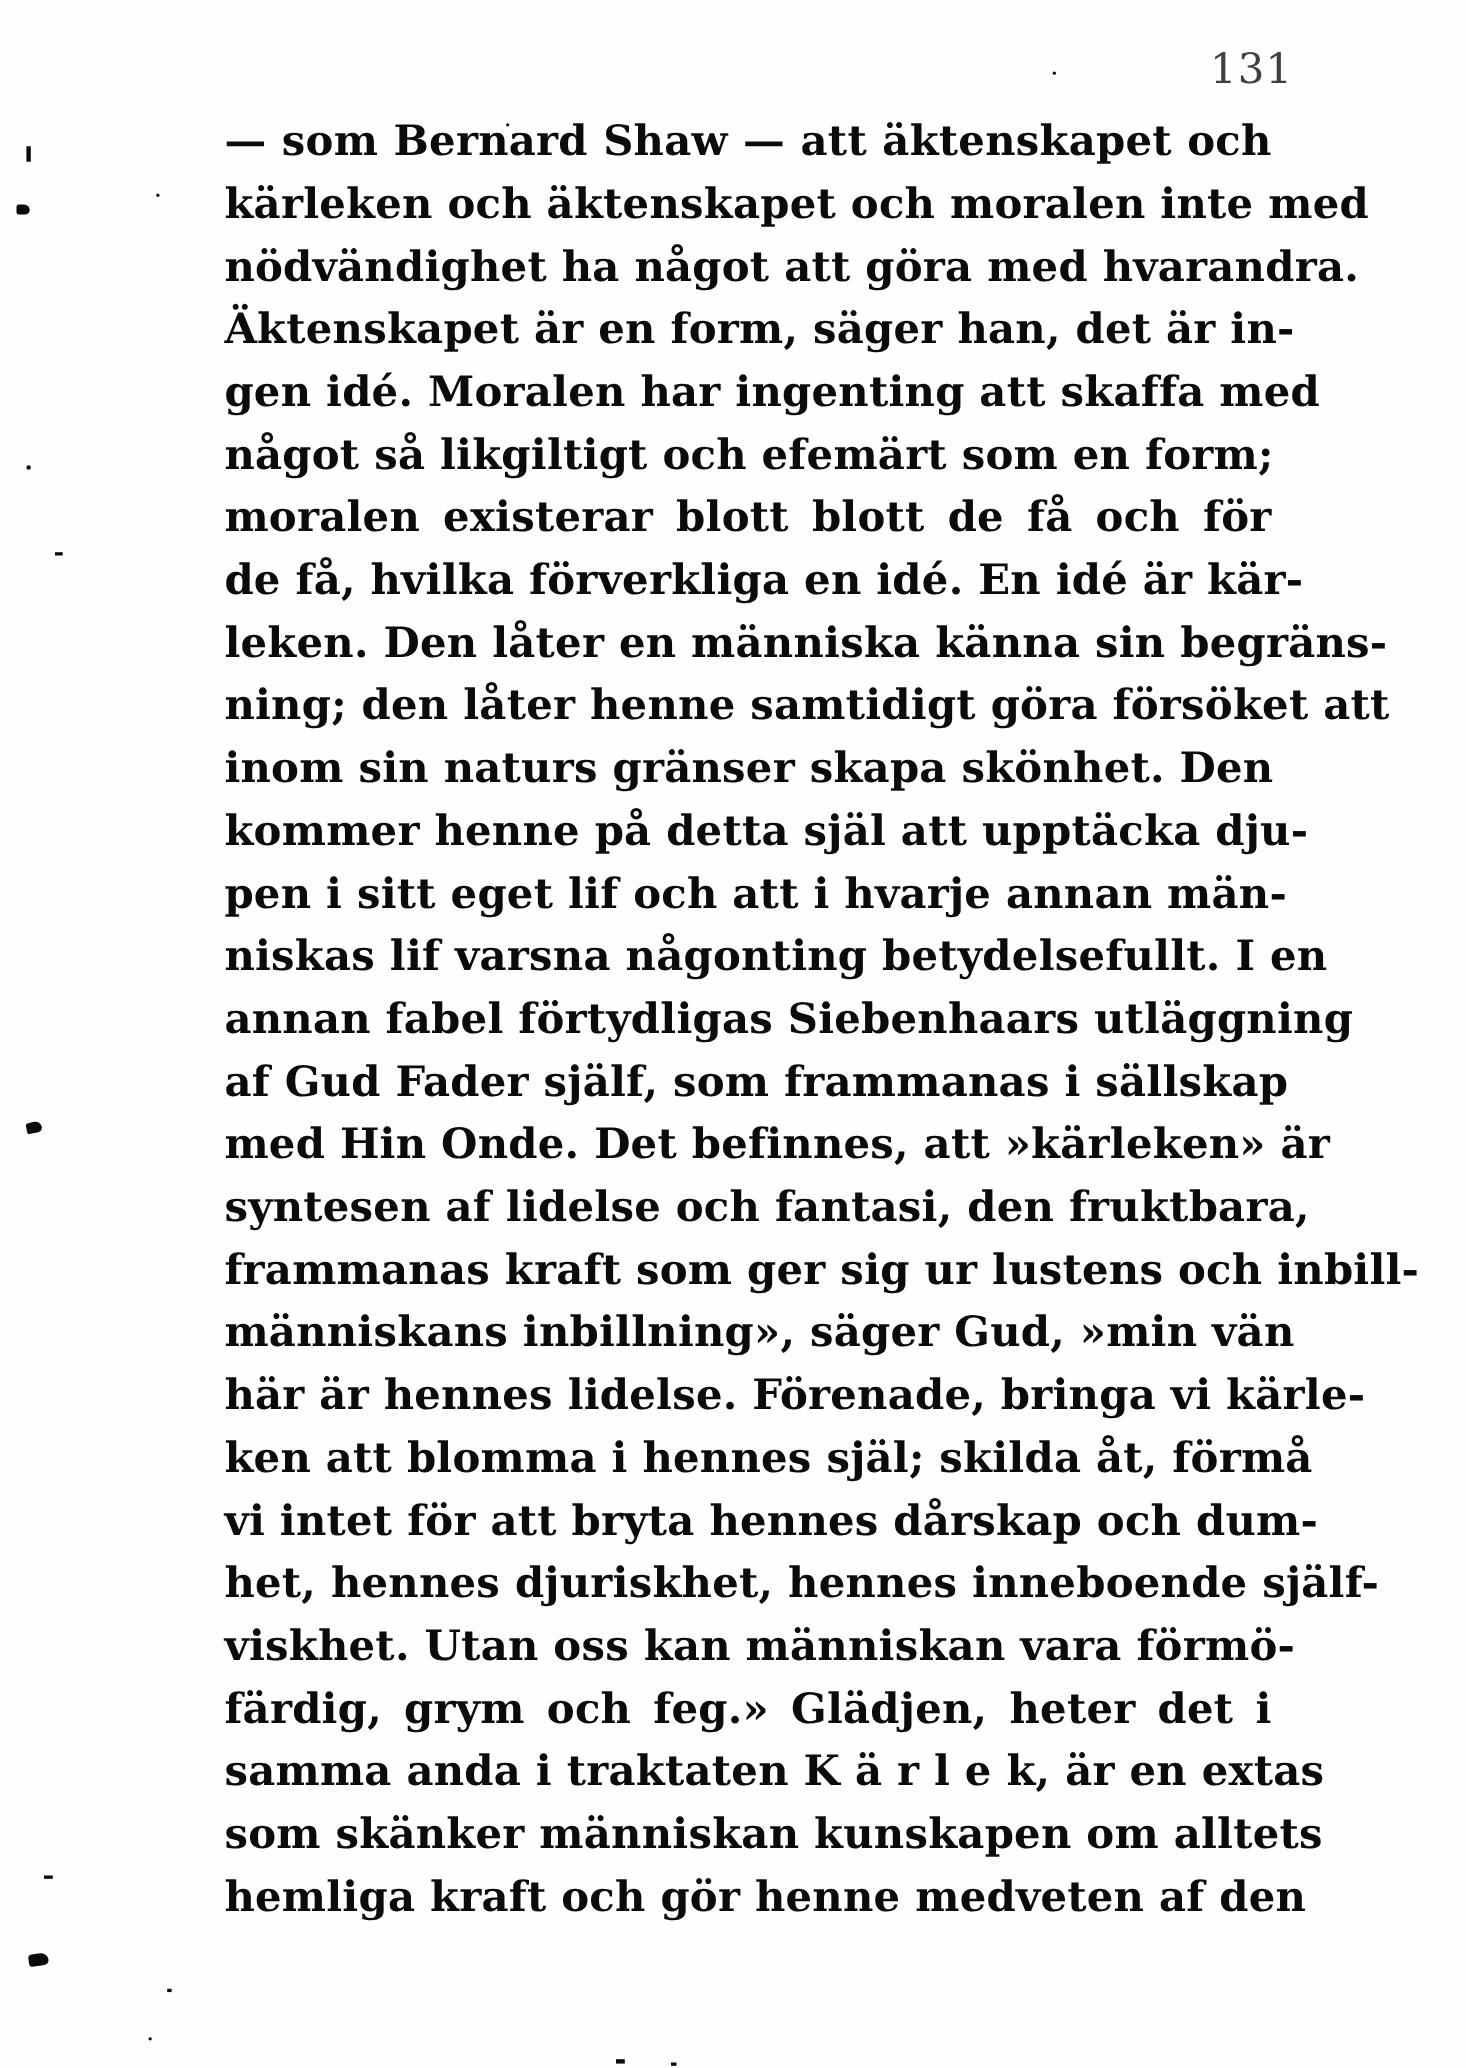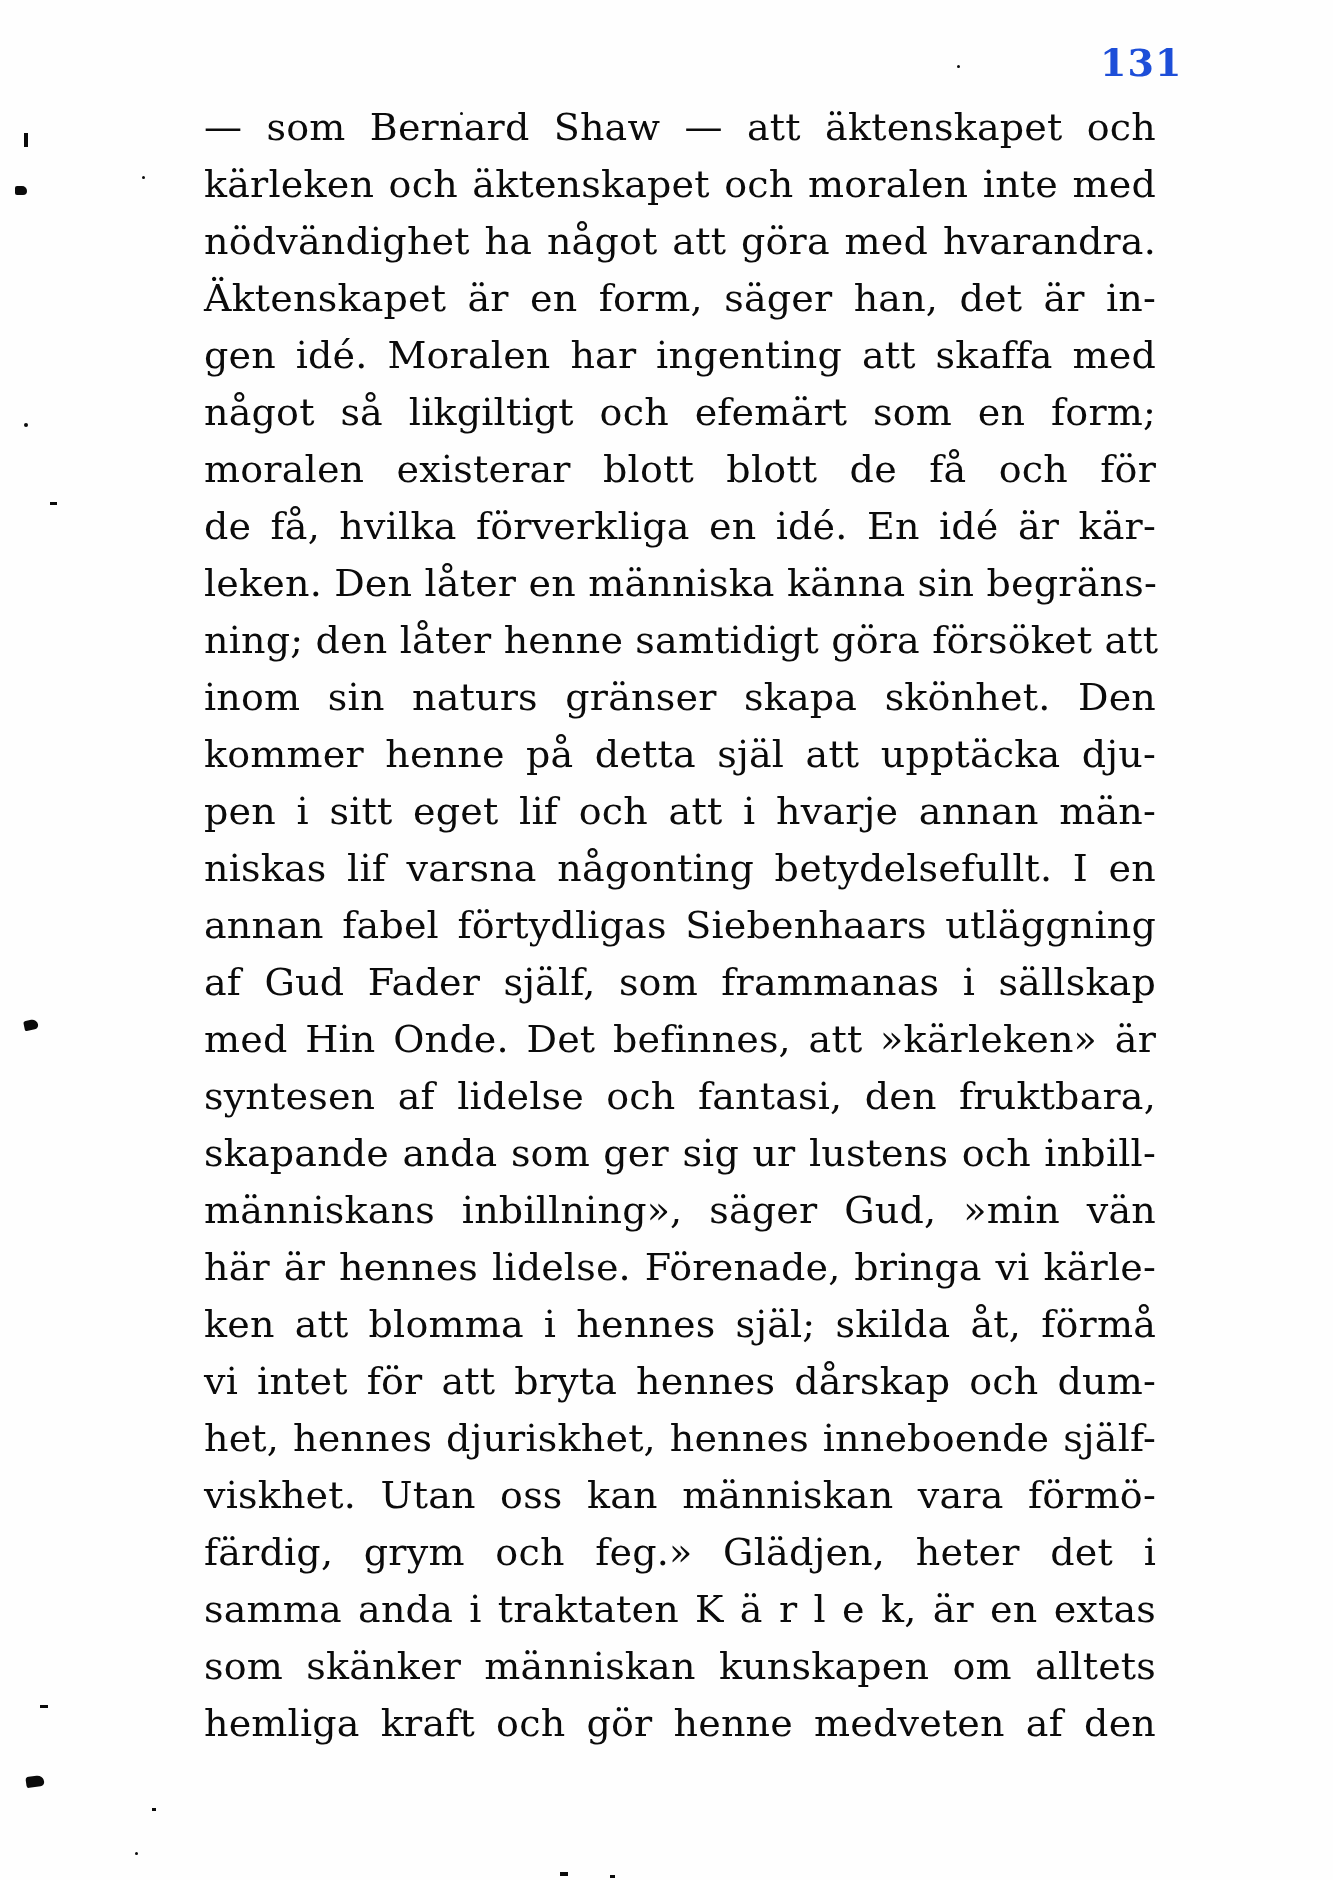--- a/index.html
+++ b/index.html
@@ -14,39 +14,40 @@
     background: #fefefe;
     overflow: hidden;
     font-family: "DejaVu Serif", "Liberation Serif", serif;
     color: #0b0b0b;
   }
   .page-number {
     position: absolute;
     top: 40px;
     left: 1100px;
     font-size: 38px;
-    font-weight: bold;
+    font-weight: normal;
     letter-spacing: 1px;
-    color: #1d4ed8;
+    color: #404040;
   }
   .text-block {
     position: absolute;
     top: 99px;
     left: 204px;
     width: 952px;
   }
   .text-line {
     height: 57px;
     line-height: 57px;
     font-size: 38px;
     white-space: nowrap;
     text-align: justify;
     text-align-last: justify;
     -moz-text-align-last: justify;
     letter-spacing: 0.2px;
+    font-weight: bold;
   }
   
   .speck {
     position: absolute;
     background: #0b0b0b;
   }
   .speck.round { border-radius: 50%; }
   .s1  { left: 24px;  top: 133px;  width: 4px;  height: 14px; }
   .s2  { left: 15px;  top: 186px;  width: 12px; height: 9px;  border-radius: 2px 5px 4px 2px; }
   .s3  { left: 142px; top: 176px;  width: 3px;  height: 3px; }
@@ -80,21 +81,21 @@
       <div class="text-line">leken. Den låter en människa känna sin begräns-</div>
       <div class="text-line">ning; den låter henne samtidigt göra försöket att</div>
       <div class="text-line">inom sin naturs gränser skapa skönhet. Den</div>
       <div class="text-line">kommer henne på detta själ att upptäcka dju-</div>
       <div class="text-line">pen i sitt eget lif och att i hvarje annan män-</div>
       <div class="text-line">niskas lif varsna någonting betydelsefullt. I en</div>
       <div class="text-line">annan fabel förtydligas Siebenhaars utläggning</div>
       <div class="text-line">af Gud Fader själf, som frammanas i sällskap</div>
       <div class="text-line">med Hin Onde. Det befinnes, att »kärleken» är</div>
       <div class="text-line">syntesen af lidelse och fantasi, den fruktbara,</div>
-      <div class="text-line">skapande anda som ger sig ur lustens och inbill-</div>
+      <div class="text-line">frammanas kraft som ger sig ur lustens och inbill-</div>
       <div class="text-line">människans inbillning», säger Gud, »min vän</div>
       <div class="text-line">här är hennes lidelse. Förenade, bringa vi kärle-</div>
       <div class="text-line">ken att blomma i hennes själ; skilda åt, förmå</div>
       <div class="text-line">vi intet för att bryta hennes dårskap och dum-</div>
       <div class="text-line">het, hennes djuriskhet, hennes inneboende själf-</div>
       <div class="text-line">viskhet. Utan oss kan människan vara förmö-</div>
       <div class="text-line">färdig, grym och feg.» Glädjen, heter det i</div>
       <div class="text-line">samma anda i traktaten K ä r l e k, är en extas</div>
       <div class="text-line">som skänker människan kunskapen om alltets</div>
       <div class="text-line">hemliga kraft och gör henne medveten af den</div>

